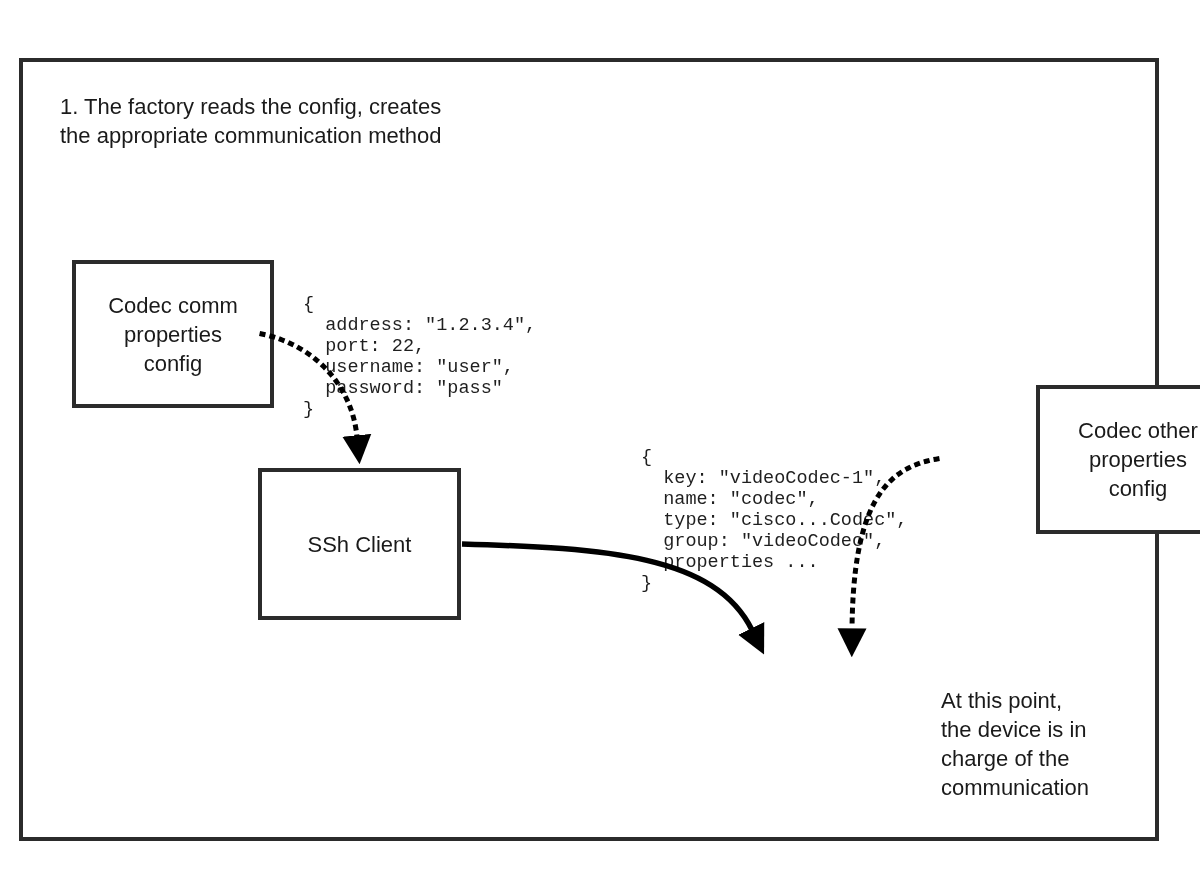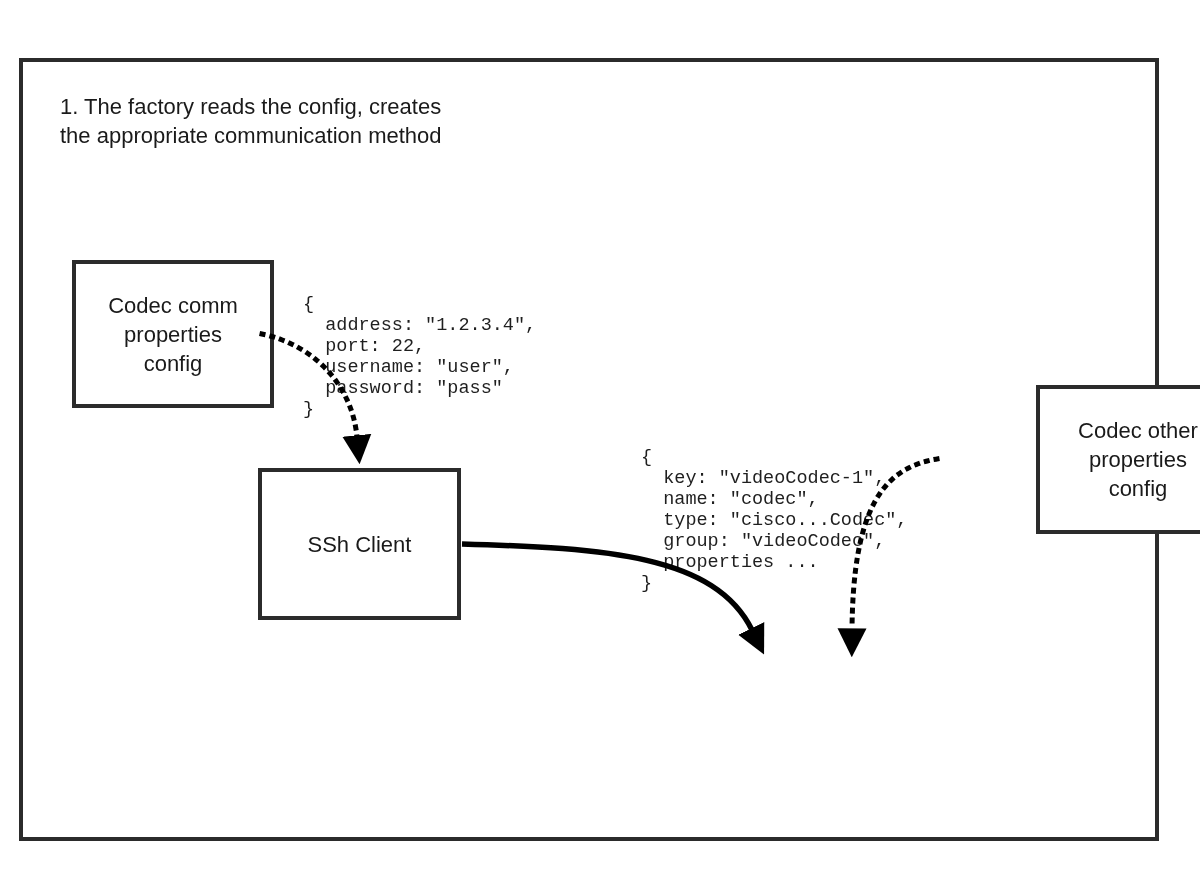--- a/index.html
+++ b/index.html
@@ -107,20 +107,24 @@
     <span class="node-label">SSh Client</span>
   </div>
 
   <div class="node" style="left:988px; top:385px; width:204px; height:149px;margin-left:48px;">
     <span class="node-label">Codec other
 properties
 config</span>
   </div>
 
 
+  <div class="note" style="left:941px; top:686px; width:225px;">At this point,
+the device is in
+charge of the
+communication</div>
 
   <svg class="overlay" viewBox="0 0 1200 880" xmlns="http://www.w3.org/2000/svg">
     <defs>
       <marker id="arrowhead" viewBox="0 0 10 10" refX="0.6" refY="5" markerUnits="userSpaceOnUse" markerWidth="29" markerHeight="31" orient="auto">
         <path d="M 0 0 L 10 5 L 0 10 Z" fill="#000000"></path>
       </marker>
     </defs>
     <path class="arrow-dotted" marker-end="url(#arrowhead)" d="M 262 334 C 314 345 352 385 357 437"></path>
     <path class="arrow-solid" marker-end="url(#arrowhead)" d="M 462 544 C 605 548 715 555 752 630"></path>
     <path class="arrow-dotted" marker-end="url(#arrowhead)" d="M 937 459 C 882 468 853 510 852 630"></path>

